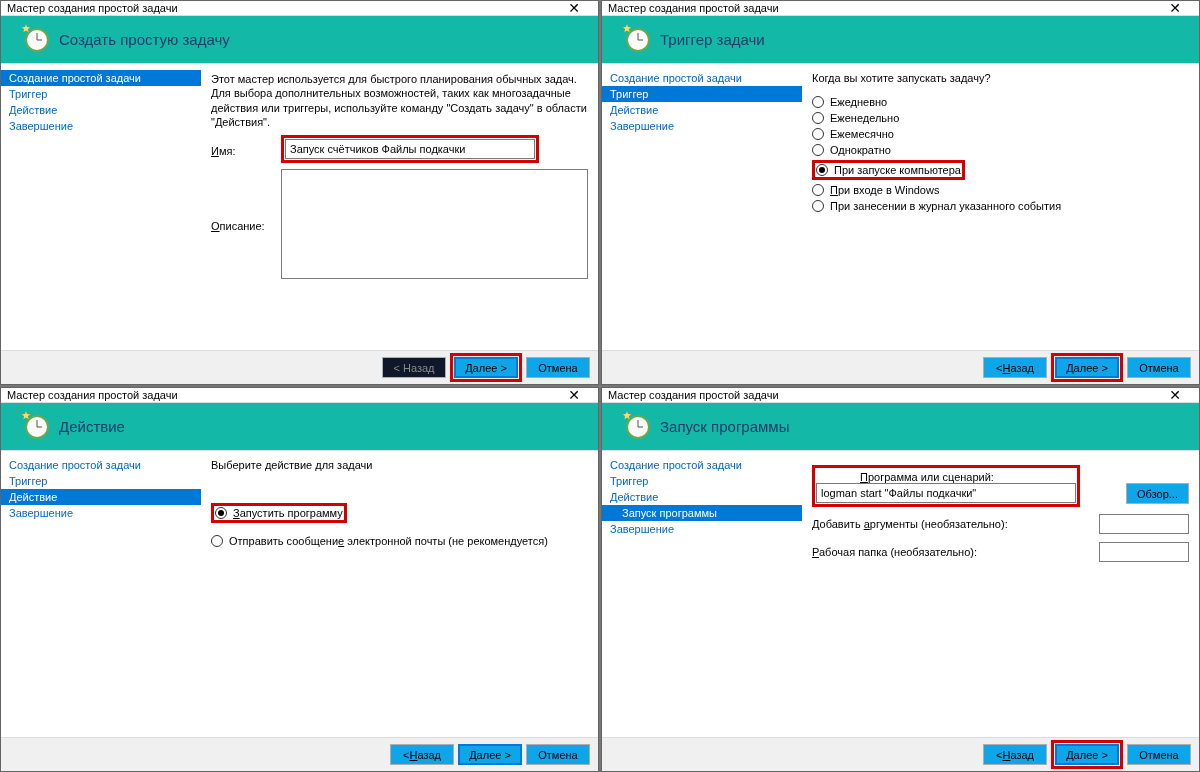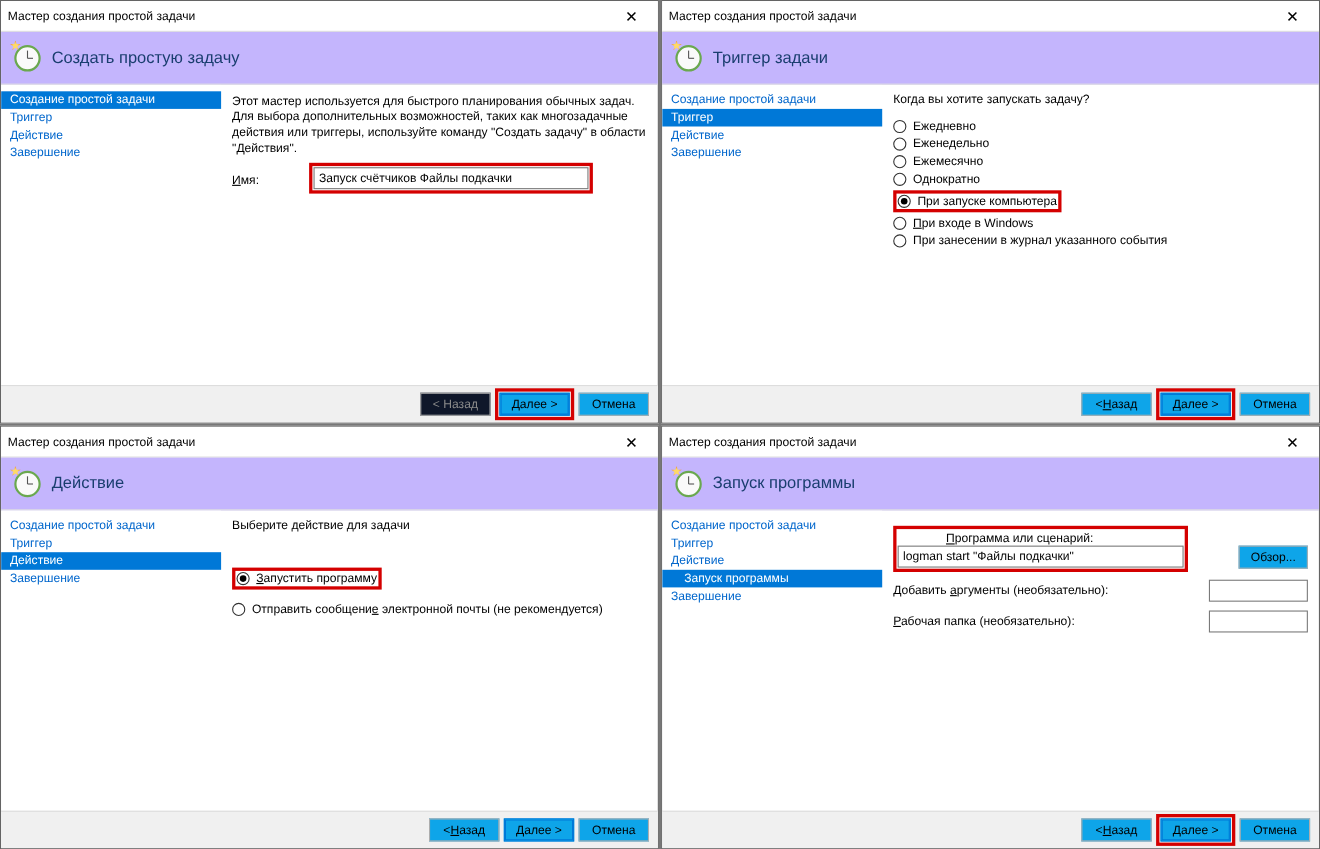--- a/index.html
+++ b/index.html
@@ -16,41 +16,41 @@
     gap: 2px;
   }
   .dlg {
     background: #fff;
     border: 1px solid #646464;
     display: flex;
     flex-direction: column;
     position: relative;
   }
   .titlebar {
-    height: 28px;
+    height: 15px;
     background: #fff;
     display: flex;
     align-items: center;
     padding: 0 6px;
     color: #000;
     border-bottom: 1px solid #ddd;
     font-size: 11px;
   }
   .titlebar .spacer { flex: 1; }
   .close-btn {
     width: 36px; height: 18px;
     display: flex; align-items: center; justify-content: center;
     font-size: 14px; font-weight: 300;
   }
   .header {
     height: 48px;
-    background: #c4b5fd;
+    background: #14b8a6;
     display: flex;
     align-items: center;
-    padding: 4px 10px;
+    padding: 4px 22px;
     border-bottom: 1px solid #e0e0e0;
   }
   .wizard-icon {
     width: 28px; height: 28px;
     display: inline-block;
     position: relative;
     margin-right: 8px;
   }
   .wizard-icon .clock {
     width: 24px; height: 24px;
@@ -171,20 +171,24 @@
       <div class="nav-item">Триггер</div>
       <div class="nav-item">Действие</div>
       <div class="nav-item">Завершение</div>
     </div>
     <div class="content">
       <div style="margin-bottom:6px; line-height:1.3;">Этот мастер используется для быстрого планирования обычных задач. Для выбора дополнительных возможностей, таких как многозадачные действия или триггеры, используйте команду "Создать задачу" в области "Действия".</div>
       <div class="field-row">
         <span class="field-label"><span class="u">И</span>мя:</span>
         <span class="hl" style="flex:0 0 auto;"><input class="txt" style="width: 250px;" value="Запуск счётчиков Файлы подкачки"></span>
       </div>
+      <div class="field-row">
+        <span class="field-label"><span class="u">О</span>писание:</span>
+        <textarea class="txt" style=""></textarea>
+      </div>
     </div>
   </div>
   <div class="footer">
     <button class="btn" disabled="">&lt; Назад</button>
     <span class="hl"><button class="btn default">Далее &gt;</button></span>
     <button class="btn">Отмена</button>
   </div>
 </div>
 
 <div class="dlg">

